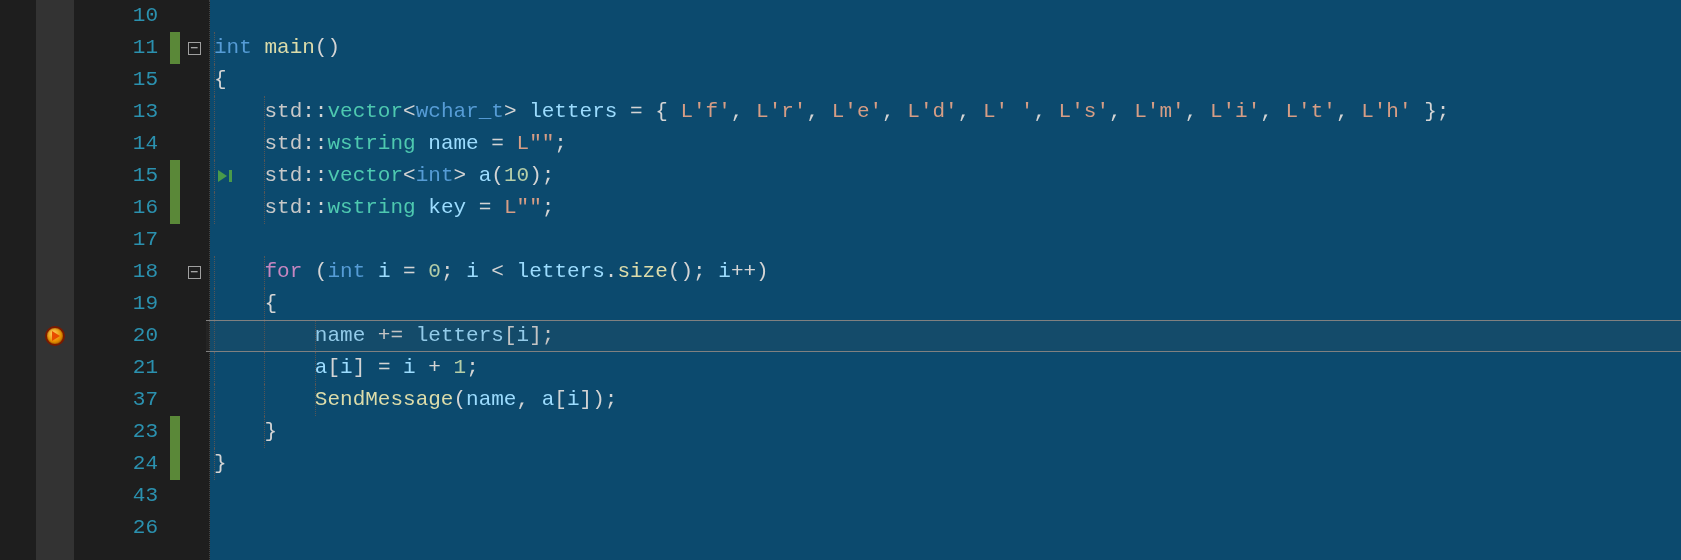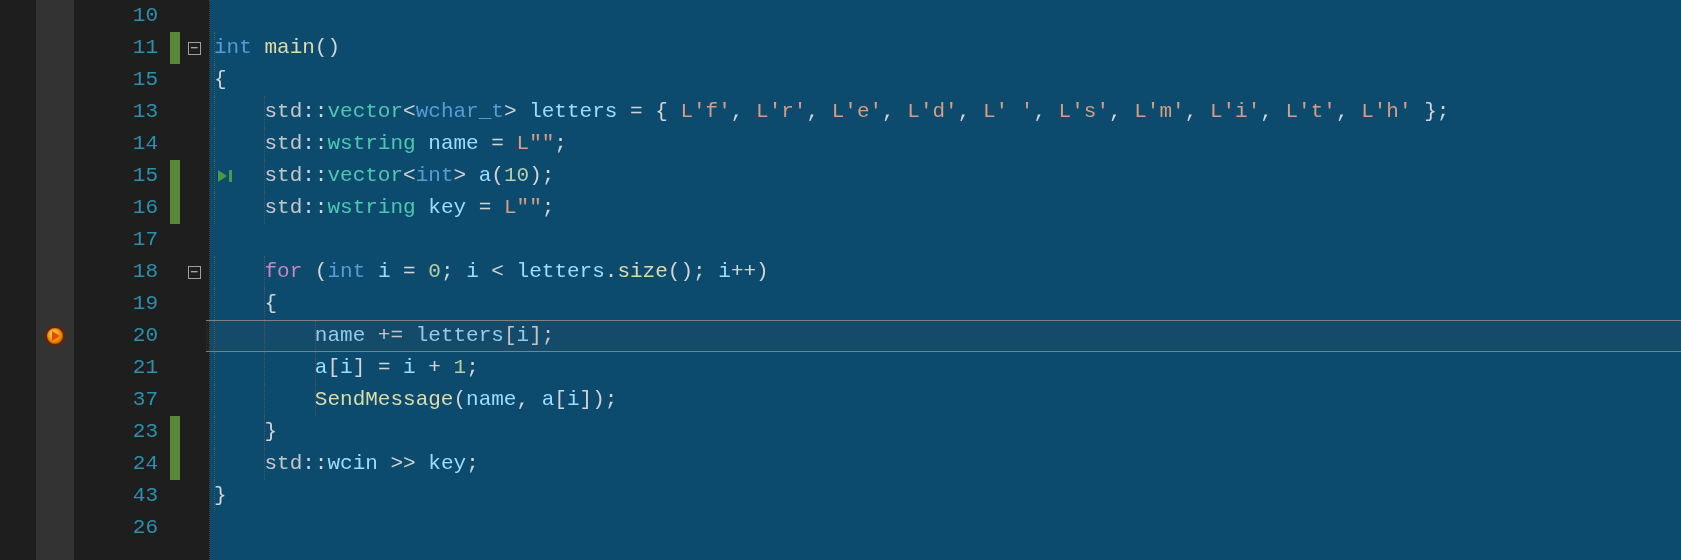--- a/index.html
+++ b/index.html
@@ -198,21 +198,20 @@
       <div class="code-line"><div class="indent-guide" style="left: 0px;"></div><div class="indent-guide" style="left: 50.4px;"></div>    <span class="tok-ns">std</span><span class="tok-op">::</span><span class="tok-class">wstring</span> <span class="tok-ident">name</span> <span class="tok-op">=</span> <span class="tok-string">L""</span><span class="tok-semi">;</span></div>
       <div class="code-line"><div class="indent-guide" style="left: 0px;"></div><div class="indent-guide" style="left: 50.4px;"></div>    <span class="tok-ns">std</span><span class="tok-op">::</span><span class="tok-class">vector</span><span class="tok-op">&lt;</span><span class="tok-type">int</span><span class="tok-op">&gt;</span> <span class="tok-ident">a</span><span class="tok-paren">(</span><span class="tok-number">10</span><span class="tok-paren">)</span><span class="tok-semi">;</span></div>
       <div class="code-line"><div class="indent-guide" style="left: 0px;"></div><div class="indent-guide" style="left: 50.4px;"></div>    <span class="tok-ns">std</span><span class="tok-op">::</span><span class="tok-class">wstring</span> <span class="tok-ident">key</span> <span class="tok-op">=</span> <span class="tok-string">L""</span><span class="tok-semi">;</span></div>
       <div class="code-line"></div>
       <div class="code-line"><div class="indent-guide" style="left: 0px;"></div><div class="indent-guide" style="left: 50.4px;"></div>    <span class="tok-keyword2">for</span> <span class="tok-paren">(</span><span class="tok-type">int</span> <span class="tok-ident">i</span> <span class="tok-op">=</span> <span class="tok-number">0</span><span class="tok-semi">;</span> <span class="tok-ident">i</span> <span class="tok-op">&lt;</span> <span class="tok-ident">letters</span><span class="tok-op">.</span><span class="tok-func">size</span><span class="tok-paren">(</span><span class="tok-paren">)</span><span class="tok-semi">;</span> <span class="tok-ident">i</span><span class="tok-op">++</span><span class="tok-paren">)</span></div>
       <div class="code-line"><div class="indent-guide" style="left: 0px;"></div><div class="indent-guide" style="left: 50.4px;"></div>    <span class="tok-paren">{</span></div>
       <div class="code-line"><div class="indent-guide" style="left: 0px;"></div><div class="indent-guide" style="left: 50.4px;"></div><div class="indent-guide" style="left: 100.8px;"></div>        <span class="tok-ident">name</span> <span class="tok-op">+=</span> <span class="tok-ident">letters</span><span class="tok-paren">[</span><span class="tok-ident">i</span><span class="tok-paren">]</span><span class="tok-semi">;</span></div>
       <div class="code-line"><div class="indent-guide" style="left: 0px;"></div><div class="indent-guide" style="left: 50.4px;"></div><div class="indent-guide" style="left: 100.8px;"></div>        <span class="tok-ident">a</span><span class="tok-paren">[</span><span class="tok-ident">i</span><span class="tok-paren">]</span> <span class="tok-op">=</span> <span class="tok-ident">i</span> <span class="tok-op">+</span> <span class="tok-number">1</span><span class="tok-semi">;</span></div>
       <div class="code-line"><div class="indent-guide" style="left: 0px;"></div><div class="indent-guide" style="left: 50.4px;"></div><div class="indent-guide" style="left: 100.8px;"></div>        <span class="tok-func">SendMessage</span><span class="tok-paren">(</span><span class="tok-ident">name</span><span class="tok-op">,</span> <span class="tok-ident">a</span><span class="tok-paren">[</span><span class="tok-ident">i</span><span class="tok-paren">]</span><span class="tok-paren">)</span><span class="tok-semi">;</span></div>
       <div class="code-line"><div class="indent-guide" style="left: 0px;"></div><div class="indent-guide" style="left: 50.4px;"></div>    <span class="tok-paren">}</span></div>
-      <div class="code-line"><div class="indent-guide" style="left: 0px;"></div><div class="indent-guide" style="left: 50.4px;"></div>    <span class="tok-ns">std</span><span class="tok-op">::</span><span class="tok-ident">wcin</span> <span class="tok-op">&gt;&gt;</span> <span class="tok-ident">key</span><span class="tok-semi">;</span></div>
       <div class="code-line"><div class="indent-guide" style="left: 0px;"></div><span class="tok-paren">}</span></div>
       <div class="play-marker" style="top: 170px; position: absolute; left: 8px;">
         <div class="play-triangle"></div>
         <div class="play-bar"></div>
       </div>
       <div class="current-line-highlight" style="top: 320px;"></div>
     </div>
 </div>
 
 </body></html>

